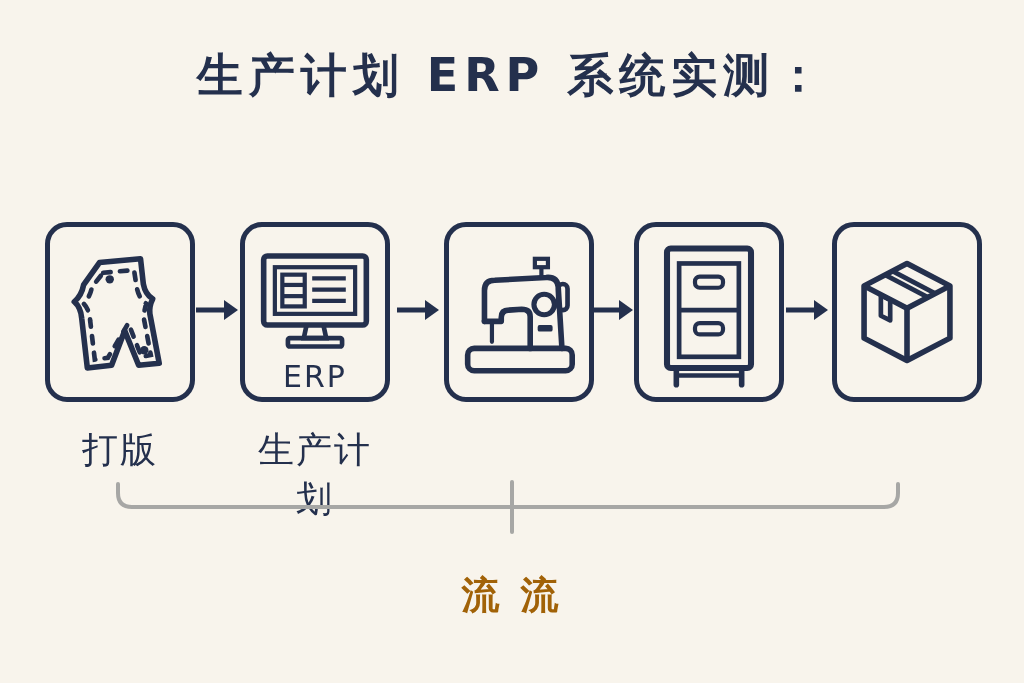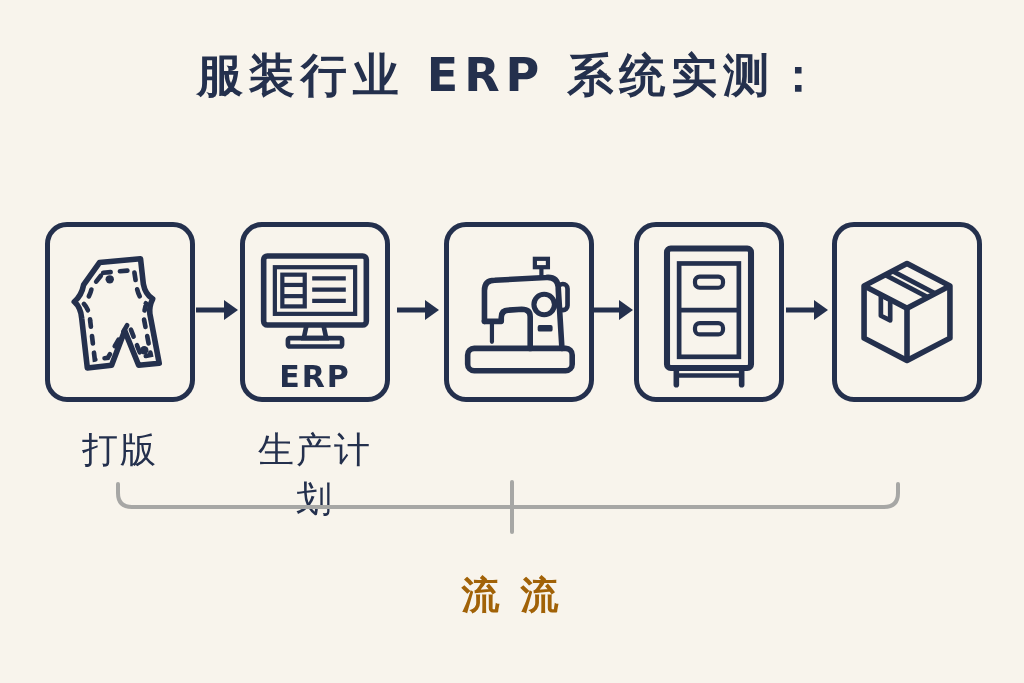--- a/index.html
+++ b/index.html
@@ -14,21 +14,21 @@
     text-align:center; font-size:46px; line-height:66px;
     font-weight:800; letter-spacing:6px; color:#24304d;
   }
   .step-box {
     position:absolute; top:222px; width:150px; height:180px;
     border:5px solid #24304d; border-radius:22px; background:#f8f4ec;
   }
   .step-box svg { position:absolute; left:0; top:0; width:140px; height:170px; }
   .badge {
     position:absolute; bottom:3px; left:0; width:100%;
-    text-align:center; font-size:30px; font-weight:700;
+    text-align:center; font-size:30px; font-weight:400;
     letter-spacing:2px; color:#24304d;
   }
   .flow-arrow { position:absolute; top:297px; width:46px; height:26px; }
   .step-label {
     position:absolute; top:426px; width:150px; text-align:center;
     font-size:36px; font-weight:400; letter-spacing:2px; color:#24304d;
   }
   .bracket { position:absolute; left:100px; top:478px; width:824px; height:58px; }
   .footer-label {
     position:absolute; top:570px; left:0; width:1024px; text-align:center;
@@ -37,21 +37,21 @@
   .b1 { left:45px; }  .b2 { left:240px; } .b3 { left:444px; }
   .b4 { left:634px; } .b5 { left:832px; }
   .a1 { left:194px; } .a2 { left:395px; } .a3 { left:589px; } .a4 { left:784px; }
 </style>
 </head>
 <body>
 
 <div class="stage">
 
   <div class="title">
-    <div>服装行业 ERP 系统实测：</div>
+    <div>生产计划 ERP 系统实测：</div>
   </div>
 
   <div class="step-box b1">
     <svg viewBox="0 0 150 180">
       <path d="M53,37 L97,33 L100,60 Q102,71 110,76 Q106,84 107,92 L117,145 L95,147 L80,110 L66,147 L40,150 L34,97 Q33,85 26,79 Q34,72 36,61 Z" fill="none" stroke="#24304d" stroke-width="6" stroke-linejoin="round"></path>
       <path d="M57,48 L90,45 L93,64 Q95,75 103,81 L100,94 L108,136 L98,138 L84,102 L62,139 L48,141 L43,99 Q42,87 36,81 Q43,74 45,63 Z" fill="none" stroke="#24304d" stroke-width="5" stroke-dasharray="8 10" stroke-linecap="round"></path>
       <circle cx="64" cy="55" r="4.5" fill="#24304d"></circle>
       <circle cx="101" cy="131" r="4.5" fill="#24304d"></circle>
     </svg>
   </div>

